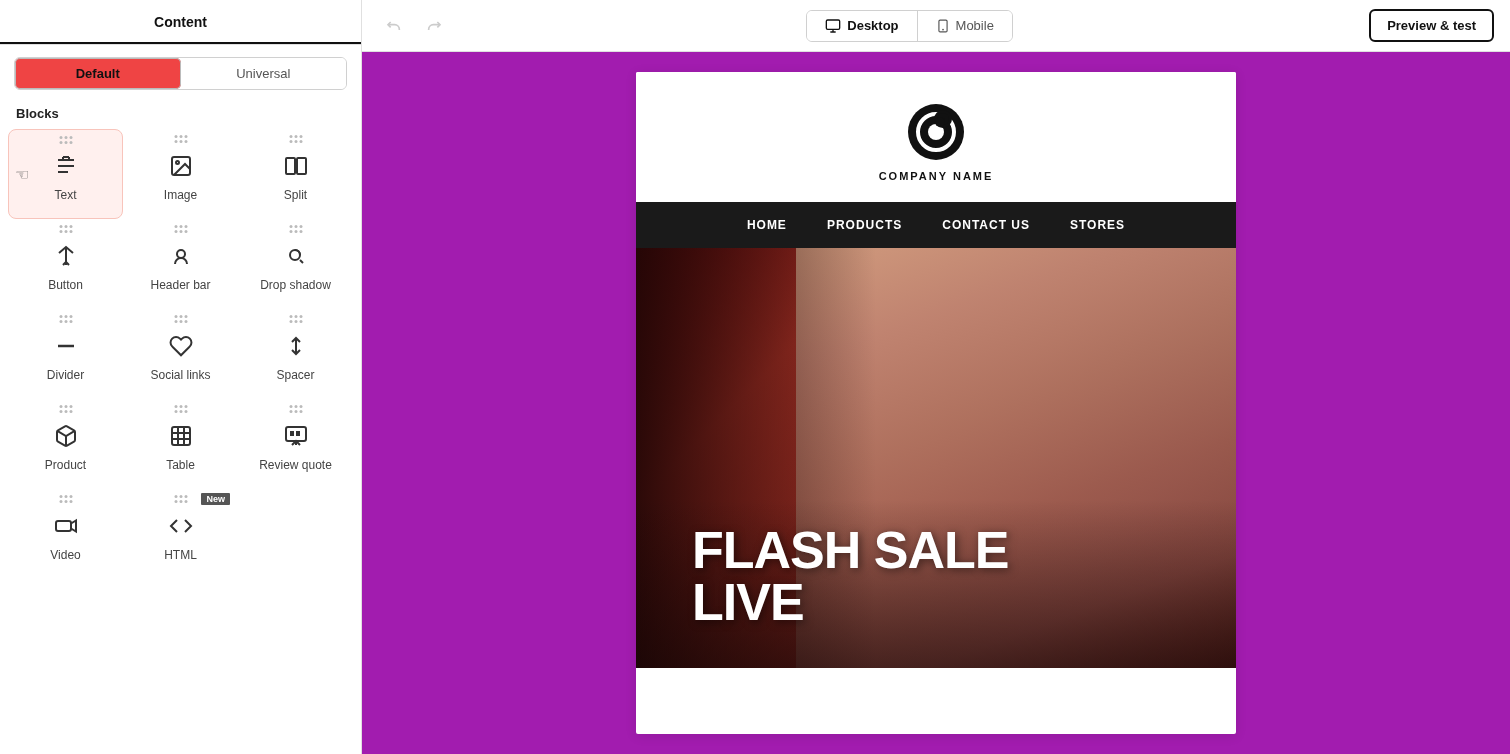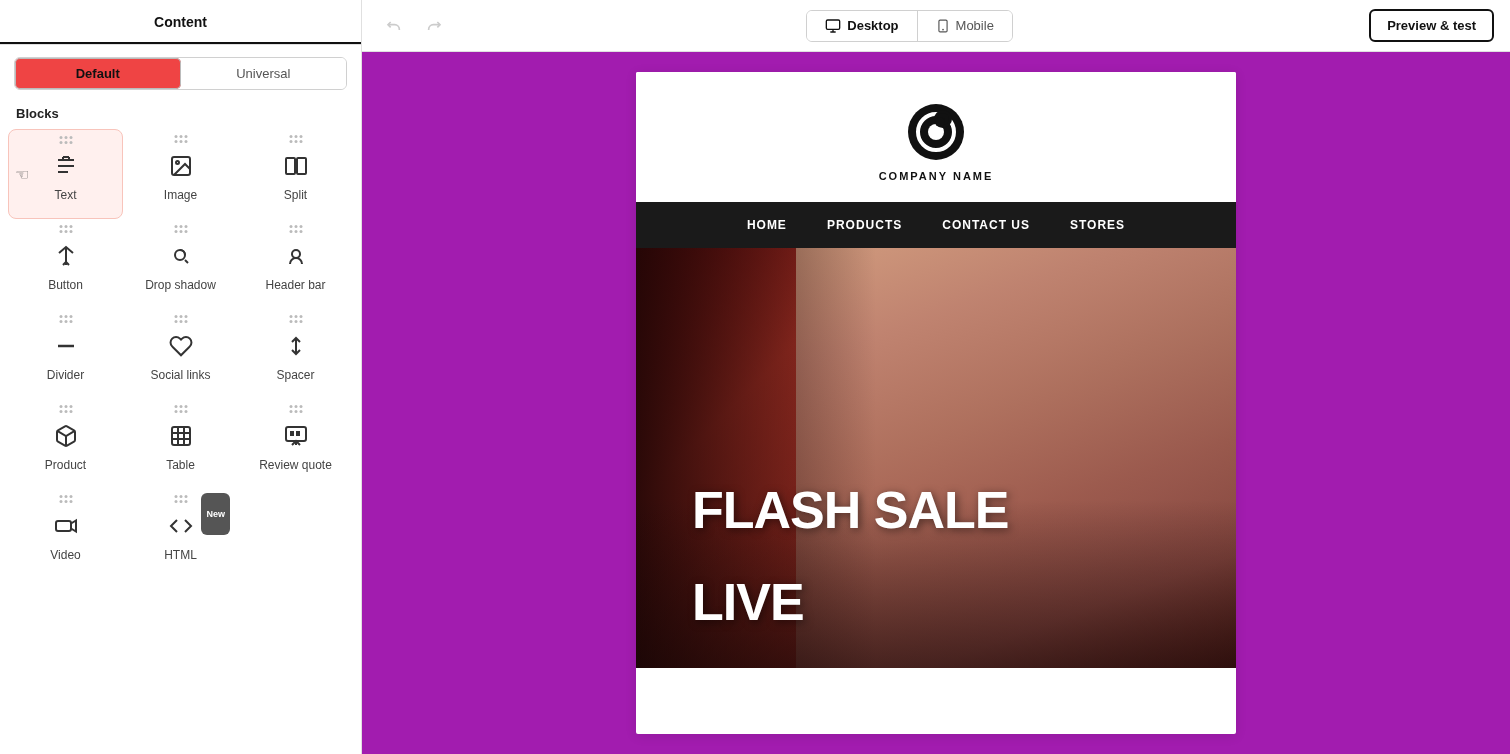--- a/index.html
+++ b/index.html
@@ -127,22 +127,22 @@
       display: block;
     }
 
     .new-badge {
       position: absolute;
       top: 4px;
       right: 8px;
       background: #555;
       color: #fff;
       font-size: 9px;
-      padding: 16px 5px;
-      border-radius: 6px;
+      padding: 1px 5px;
+      border-radius: 1px;
       font-weight: 600;
     }
 
     .cursor-hand {
       position: absolute;
       left: 6px;
       top: 50%;
       transform: translateY(-50%);
       font-size: 16px;
       color: #555;
@@ -316,21 +316,20 @@
       text-shadow: 2px 2px 8px rgba(0,0,0,0.5);
     }
 
     .live-text {
       font-size: 52px;
       font-weight: 900;
       color: #fff;
       line-height: 1;
       letter-spacing: -1px;
       text-shadow: 2px 2px 8px rgba(0,0,0,0.5);
-      margin-top: 40px;
     }
 
     
     svg { display: block; }
   </style>
 </head>
 <body>
 
 <div class="left-panel">
 
@@ -426,44 +425,44 @@
       <div class="drag-dots">
         <span></span>
           <span></span>
           <span></span>
         <span></span>
           <span></span>
           <span></span>
       </div>
       <div class="block-icon">
         <svg width="24" height="24" viewBox="0 0 24 24" fill="none" stroke="currentColor" stroke-width="2">
+          <circle cx="12" cy="10" r="4"></circle>
+          <path d="M6 20c0-3.3 2.7-6 6-6s6 2.7 6 6"></path>
+        </svg>
+      </div>
+      <div class="block-label">Header bar</div>
+    </div>
+
+    <div class="block-item" style="position:relative;">
+      <div class="drag-dots">
+        <span></span>
+          <span></span>
+          <span></span>
+        <span></span>
+          <span></span>
+          <span></span>
+      </div>
+      <div class="block-icon">
+        <svg width="24" height="24" viewBox="0 0 24 24" fill="none" stroke="currentColor" stroke-width="2">
           <circle cx="11" cy="11" r="5"></circle>
           <path d="M11 6a5 5 0 015 5"></path>
           <path d="M16 16l3 3"></path>
         </svg>
       </div>
       <div class="block-label">Drop shadow</div>
-    </div>
-
-    <div class="block-item" style="position:relative;">
-      <div class="drag-dots">
-        <span></span>
-          <span></span>
-          <span></span>
-        <span></span>
-          <span></span>
-          <span></span>
-      </div>
-      <div class="block-icon">
-        <svg width="24" height="24" viewBox="0 0 24 24" fill="none" stroke="currentColor" stroke-width="2">
-          <circle cx="12" cy="10" r="4"></circle>
-          <path d="M6 20c0-3.3 2.7-6 6-6s6 2.7 6 6"></path>
-        </svg>
-      </div>
-      <div class="block-label">Header bar</div>
     </div>
 
     <div class="block-item" style="position:relative;">
       <div class="drag-dots">
         <span></span>
           <span></span>
           <span></span>
         <span></span>
           <span></span>
           <span></span>

